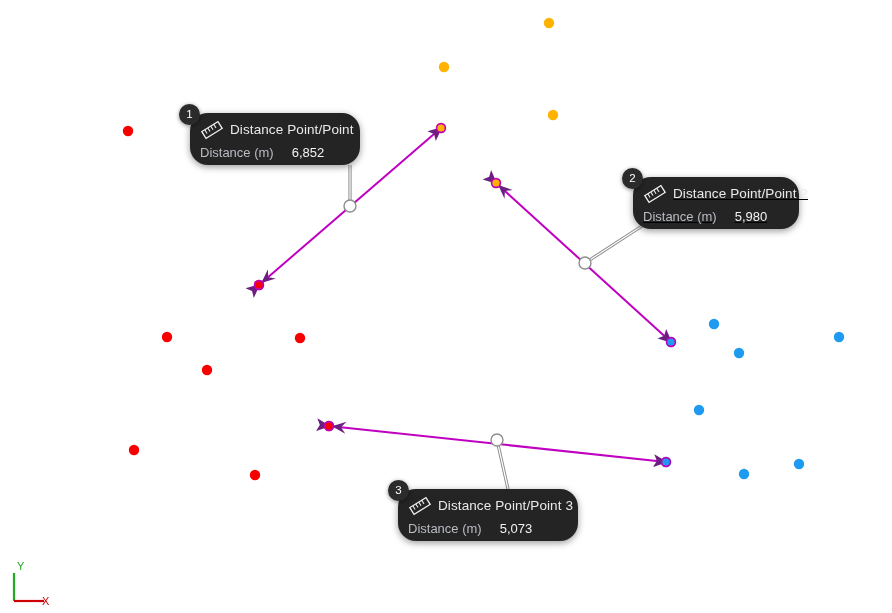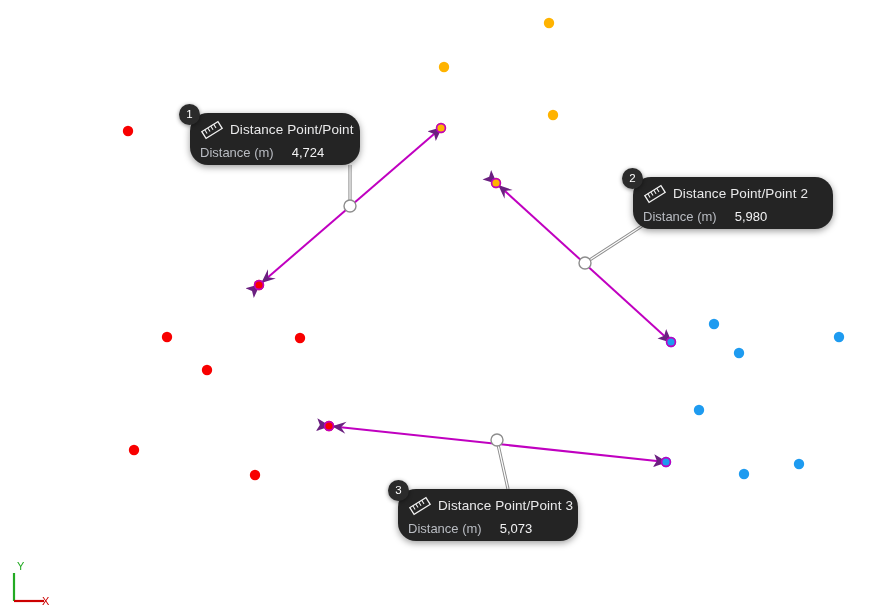--- a/index.html
+++ b/index.html
@@ -157,26 +157,26 @@
           <line x1="6" y1="6" x2="6" y2="10.3" stroke="#f0f0f0" stroke-width="1.1"></line>
           <line x1="9.5" y1="6" x2="9.5" y2="10.3" stroke="#f0f0f0" stroke-width="1.1"></line>
           <line x1="13" y1="6" x2="13" y2="10.3" stroke="#f0f0f0" stroke-width="1.1"></line>
           <line x1="16.5" y1="6" x2="16.5" y2="10.3" stroke="#f0f0f0" stroke-width="1.1"></line>
         </g>
       </svg>
       <span class="callout-title">Distance Point/Point</span>
     </div>
     <div class="callout-row">
       <span class="callout-key">Distance (m)</span>
-      <span class="callout-val">4,724</span>
+      <span class="callout-val">6,852</span>
     </div>
   </div>
 
   <div class="badge" style="left:622px;top:168px;">2</div>
-  <div class="callout" style="left:633px;top:177px;width:200px;height:52px;">
+  <div class="callout" style="left:633px;top:177px;width:166px;height:52px;text-decoration:underline;">
     <div class="callout-title-row">
       <svg class="ruler-icon" viewBox="0 0 24 20">
         <g transform="rotate(-32 12 10)">
           <rect x="2.5" y="6" width="19" height="8" fill="none" stroke="#f0f0f0" stroke-width="1.3"></rect>
           <line x1="6" y1="6" x2="6" y2="10.3" stroke="#f0f0f0" stroke-width="1.1"></line>
           <line x1="9.5" y1="6" x2="9.5" y2="10.3" stroke="#f0f0f0" stroke-width="1.1"></line>
           <line x1="13" y1="6" x2="13" y2="10.3" stroke="#f0f0f0" stroke-width="1.1"></line>
           <line x1="16.5" y1="6" x2="16.5" y2="10.3" stroke="#f0f0f0" stroke-width="1.1"></line>
         </g>
       </svg>

